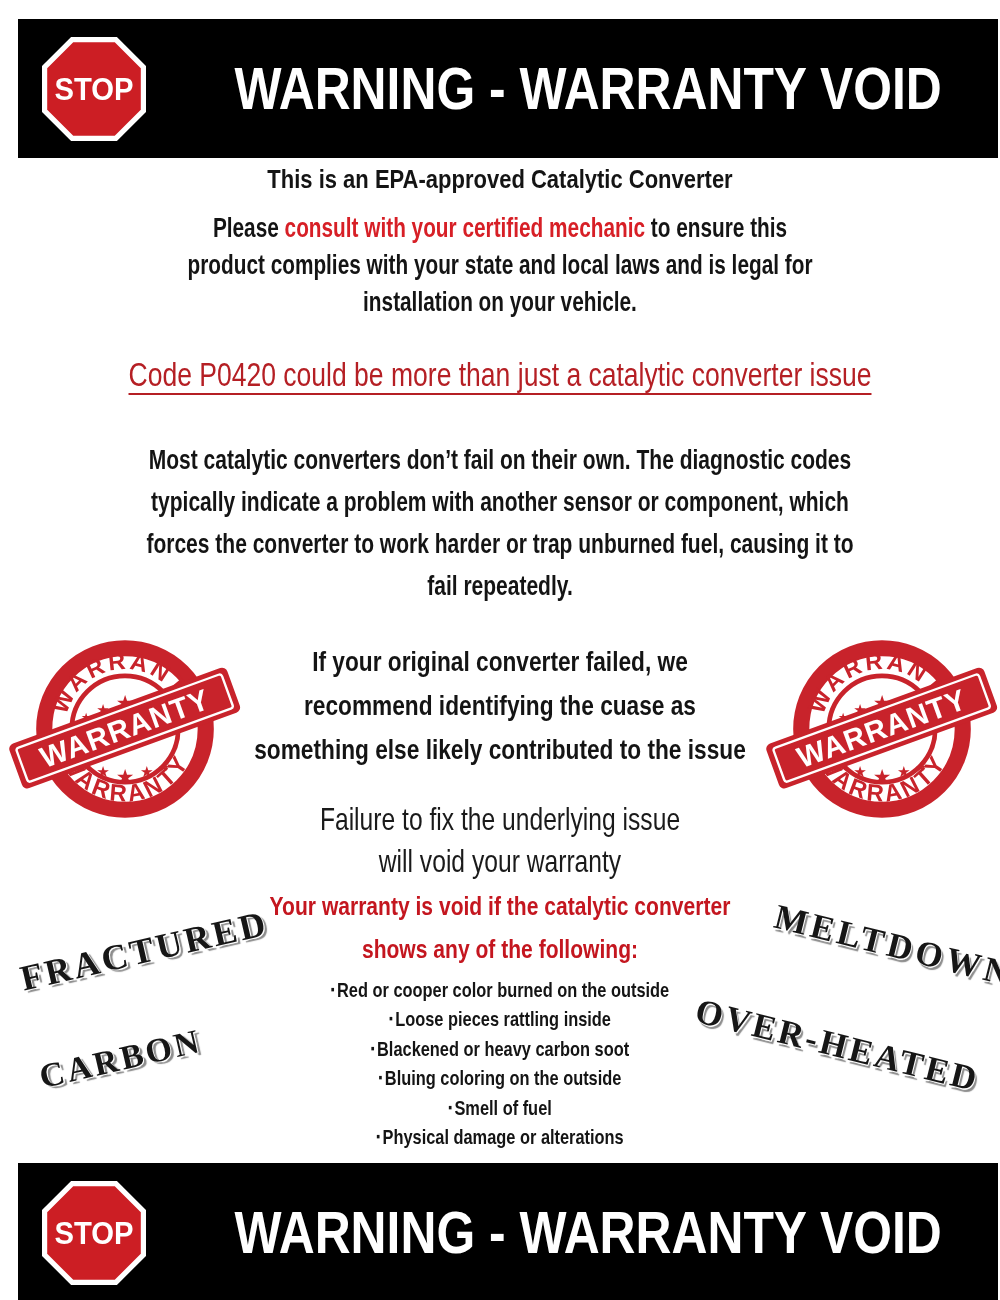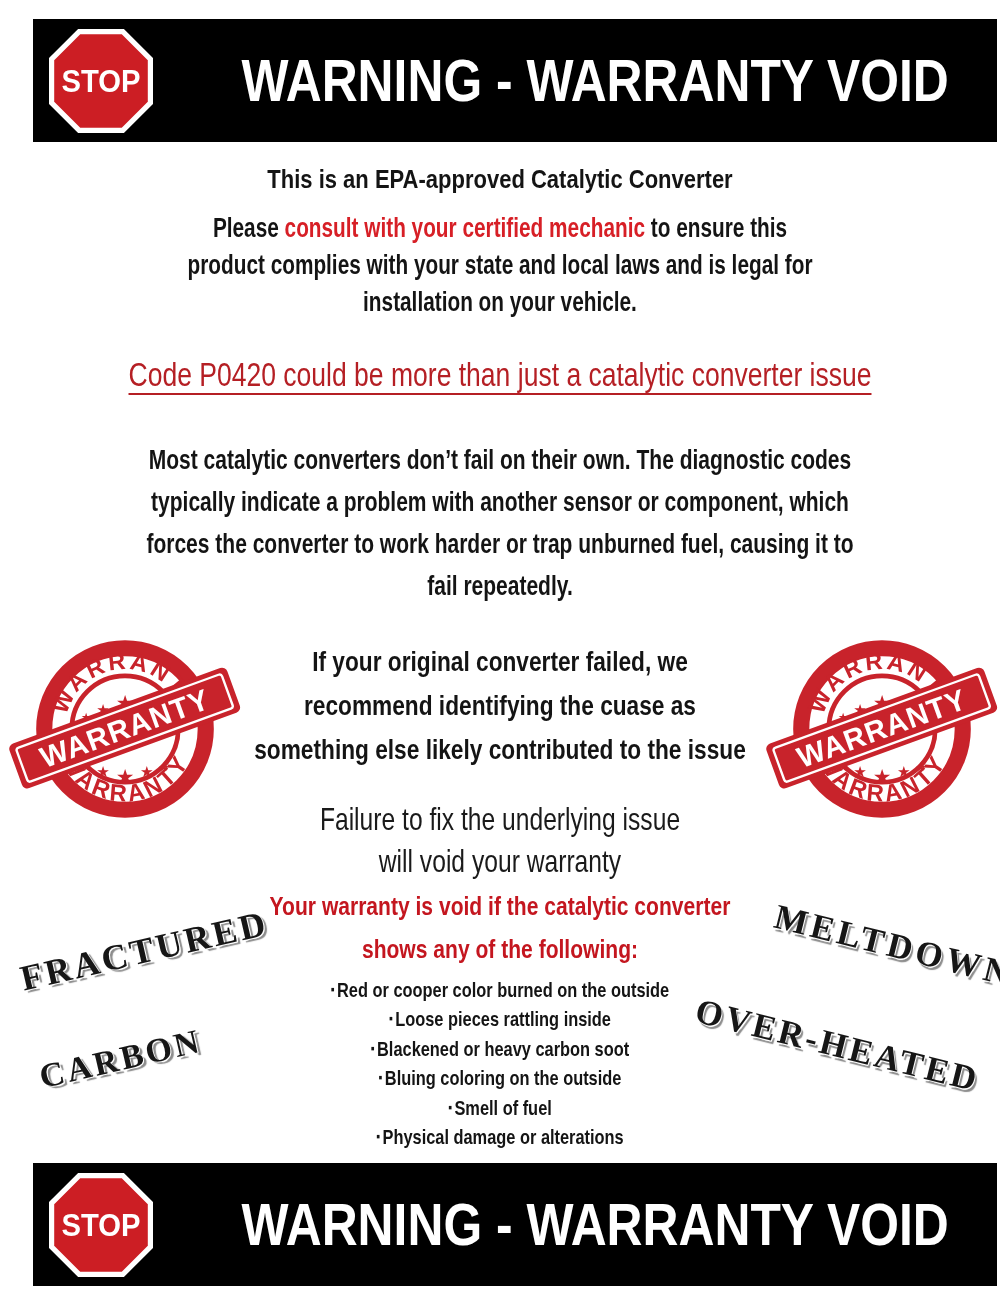--- a/index.html
+++ b/index.html
@@ -13,22 +13,22 @@
   }
   html,body{margin:0;padding:0;}
   body{
     width:1000px;height:1300px;background:#ffffff;position:relative;overflow:hidden;
     font-family:"Liberation Sans", sans-serif;color:var(--text-black);
   }
   .page{position:absolute;inset:0;}
 
   
   .banner{
-    position:absolute;left:33px;width:964px;height:123px;background:var(--banner-bg);
-    display:flex;align-items:center;padding:0;justify-content:space-between;
+    position:absolute;left:18px;width:964px;height:123px;background:var(--banner-bg);
+    display:flex;align-items:center;padding:8px;justify-content:space-between;
   }
   .banner.top{top:19px;}
   .banner.bottom{top:1163px;}
   .stop-wrap{width:136px;display:flex;justify-content:center;align-items:center;flex:0 0 auto;}
   .banner-title{
     flex:1;text-align:center;color:#ffffff;font-weight:700;font-size:60px;
     white-space:nowrap;transform:scaleX(0.83);letter-spacing:0px;
   }
 
   

